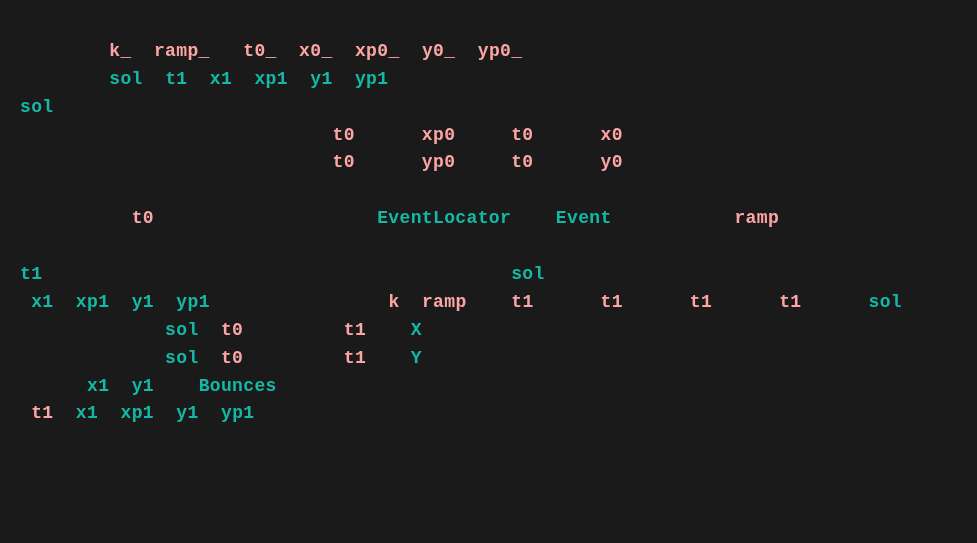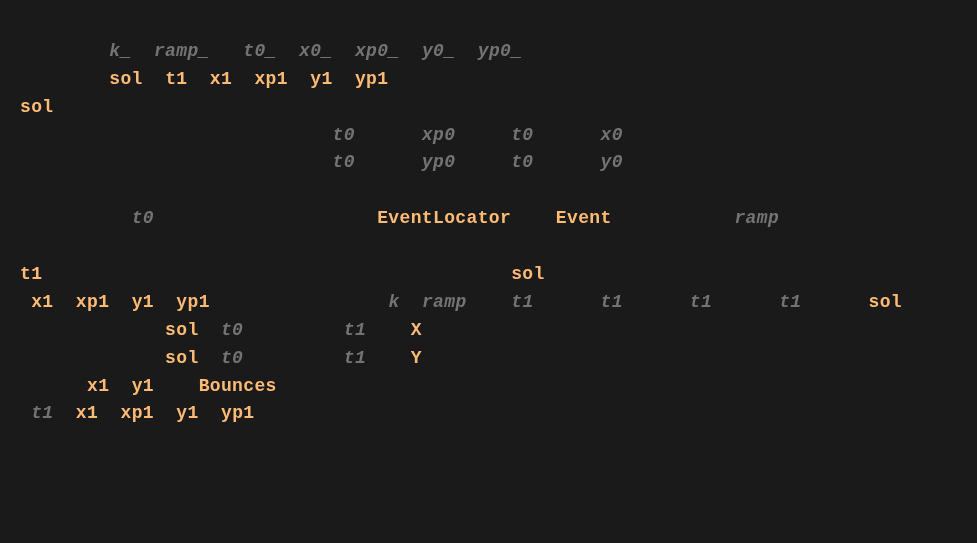--- a/index.html
+++ b/index.html
@@ -16,25 +16,24 @@
       padding: 10px 20px;
       width: 977px;
       min-height: 543px;
     }
     .code-block {
       white-space: pre;
       line-height: 1.55;
       letter-spacing: 0.02em;
     }
     .kw {
-      color: #737373;
-      font-style: italic;
+      color: #fca5a5;
     }
     .normal {
-      color: #fdba74;
+      color: #14b8a6;
     }
   </style>
 </head>
 <body>
 
 <div class="code-block">
 <span>        <span class="kw">k_</span>  <span class="kw">ramp_</span>   <span class="kw">t0_</span>  <span class="kw">x0_</span>  <span class="kw">xp0_</span>  <span class="kw">y0_</span>  <span class="kw">yp0_</span></span>
 <span>        <span class="normal">sol</span>  <span class="normal">t1</span>  <span class="normal">x1</span>  <span class="normal">xp1</span>  <span class="normal">y1</span>  <span class="normal">yp1</span></span>
 <span><span class="normal">sol</span></span>
 <span>                            <span class="kw">t0</span>      <span class="kw">xp0</span>     <span class="kw">t0</span>      <span class="kw">x0</span></span>

